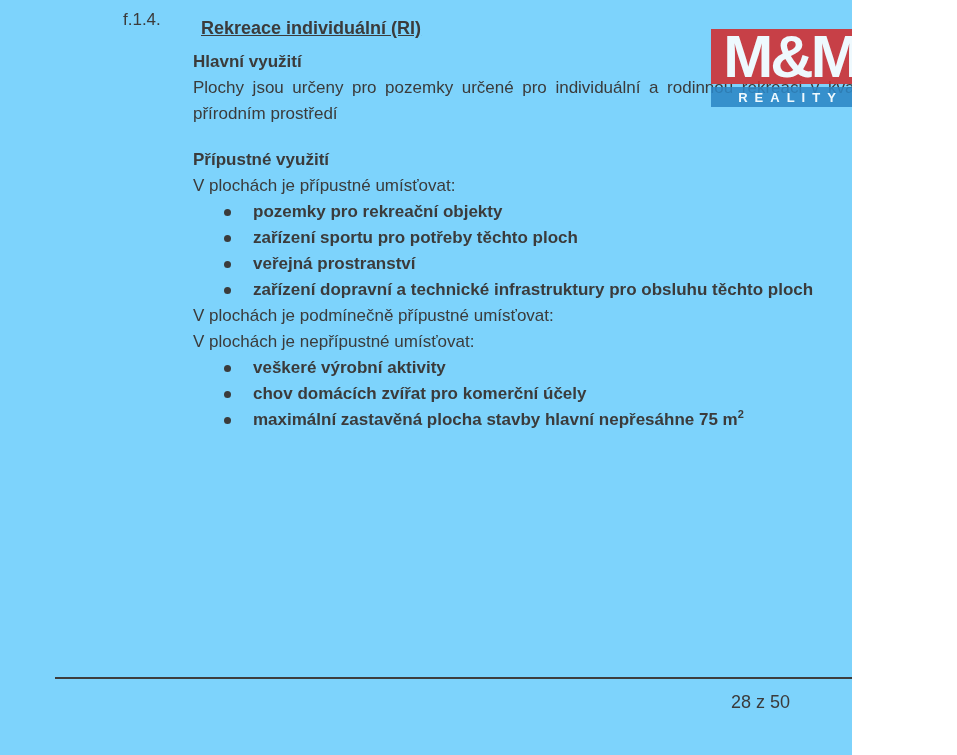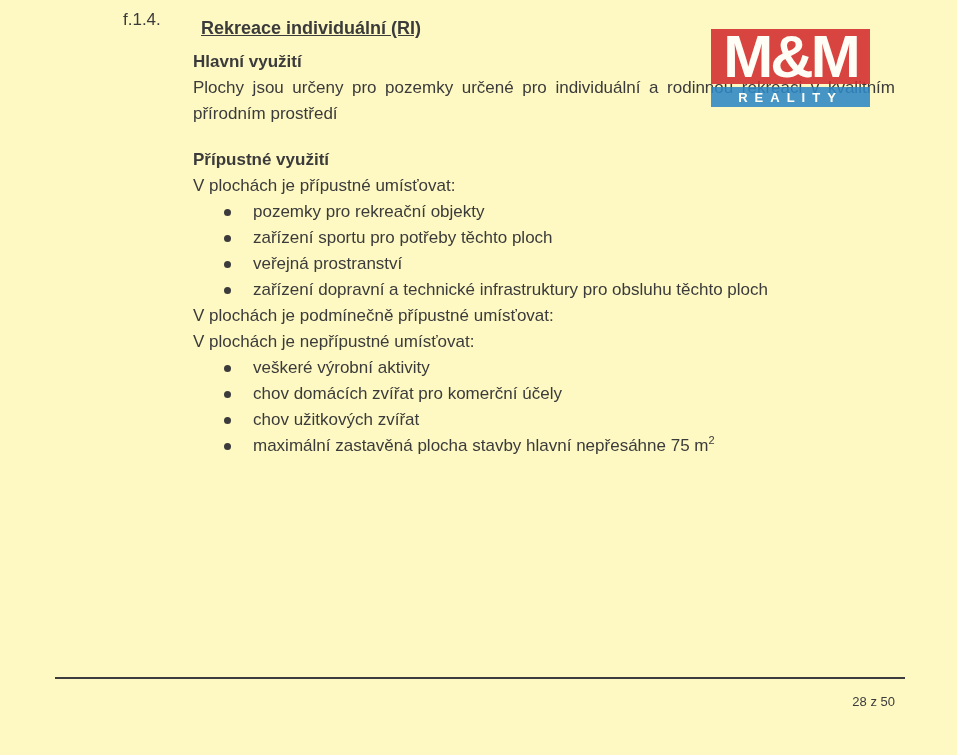--- a/index.html
+++ b/index.html
@@ -1,20 +1,20 @@
 <!DOCTYPE html>
 <html><head>
 <meta charset="utf-8">
 <style>
   html, body { margin: 0; padding: 0; background: #ffffff; }
   .page {
     position: relative;
-    width: 957px;
+    width: 852px;
     height: 755px;
-    background: #fef9c3;
+    background: #7dd3fc;
     font-family: "Liberation Sans", sans-serif;
     color: #3b3b3b;
     overflow: hidden;
   }
   .content {
     position: absolute;
     left: 123px;
     top: 7px;
     width: 772px;
     font-size: 17px;
@@ -31,21 +31,21 @@
   }
   .sections { margin-left: 70px; }
   .doc-section h3 {
     margin: 20px 0 0 0;
     font-size: 17px;
     font-weight: bold;
     line-height: 26px;
   }
   .doc-section:first-child h3 { margin-top: 0; }
   .doc-section p { margin: 0; text-align: justify; }
-  .doc-section ul { margin: 0; padding: 0; list-style: none; }
+  .doc-section ul { margin: 0; padding: 0; list-style: none; font-weight: bold; }
   .doc-section li {
     position: relative;
     padding-left: 60px;
     text-align: justify;
   }
   .doc-section li::before {
     content: "";
     position: absolute;
     left: 31px;
     top: 10px;
@@ -98,21 +98,21 @@
     left: 55px;
     top: 677px;
     width: 850px;
     height: 2px;
     background: #3d3d3d;
   }
   .page-number {
     position: absolute;
     top: 689px;
     right: 62px;
-    font-size: 13px;
+    font-size: 18px;
     line-height: 26px;
   }
 </style>
 </head>
 <body>
 
 <div class="page">
 
   <div class="content">
     <div class="head-row">
@@ -135,21 +135,20 @@
           </ul>
         </section>
         <section class="doc-section">
           <p>V plochách je podmínečně přípustné umísťovat:</p>
         </section>
         <section class="doc-section">
           <p>V plochách je nepřípustné umísťovat:</p>
           <ul>
             <li>veškeré výrobní aktivity</li>
             <li>chov domácích zvířat pro komerční účely</li>
-            <li>chov užitkových zvířat</li>
           </ul>
         </section>
         <section class="doc-section">
           <ul>
             <li>maximální zastavěná plocha stavby hlavní nepřesáhne 75 m<sup>2</sup></li>
           </ul>
         </section>
       </div>
   </div>
 

